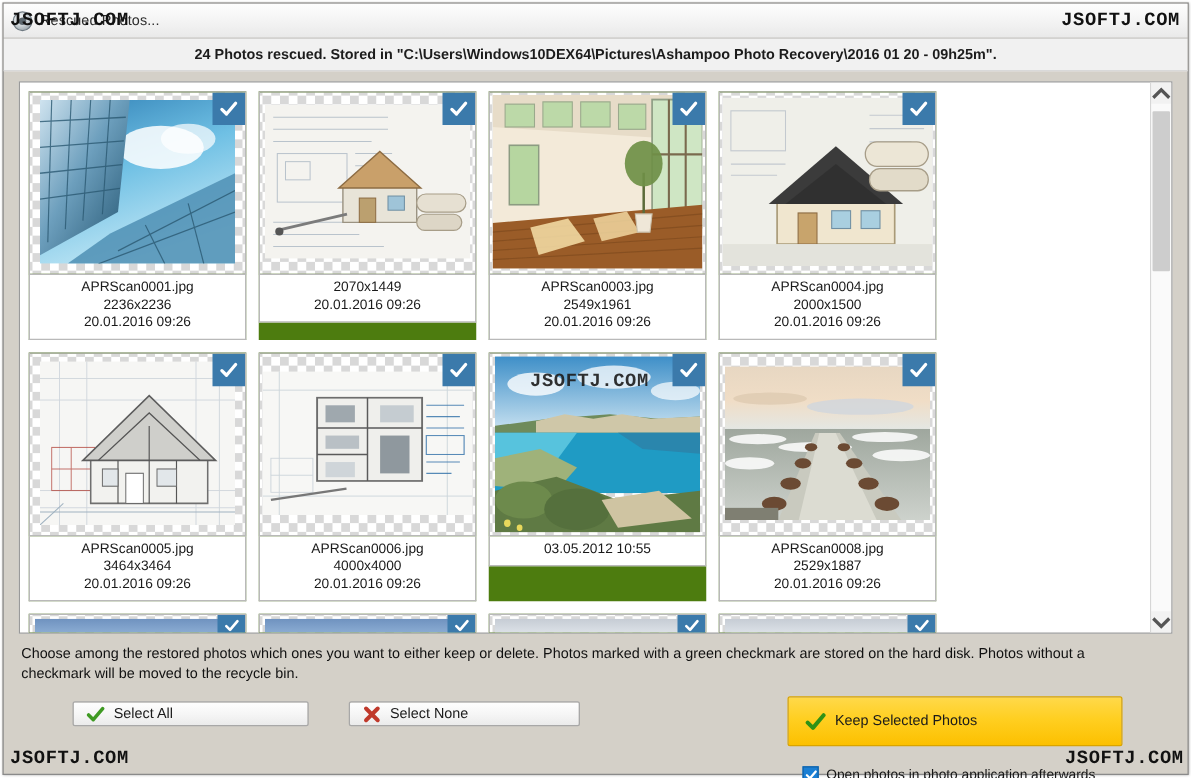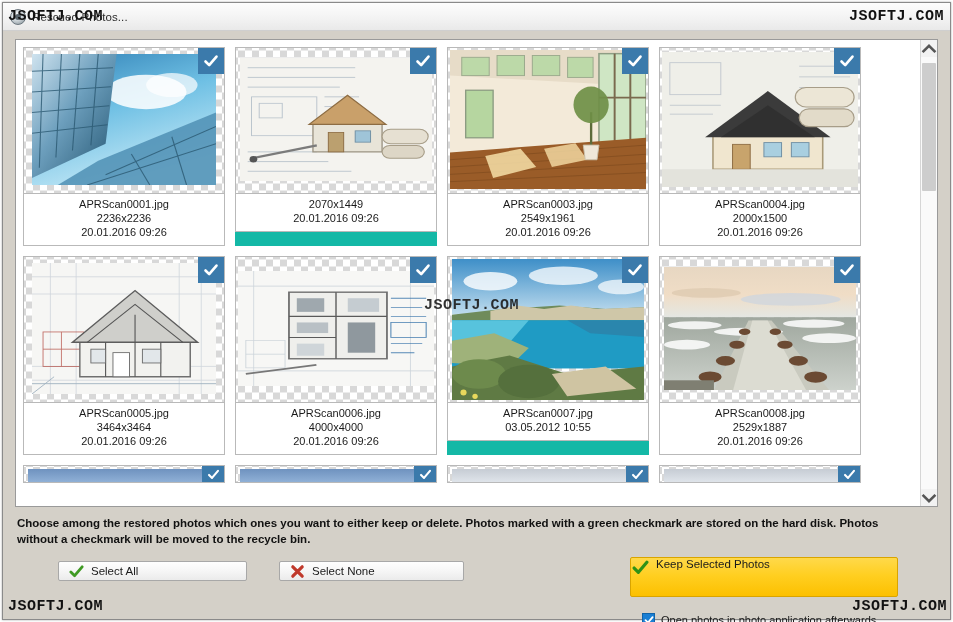--- a/index.html
+++ b/index.html
@@ -67,22 +67,22 @@
   #gallery {
     flex: 1 1 auto;
     padding: 7px 0 0 7px;
     display: flex; flex-wrap: wrap;
     align-content: flex-start;
     gap: 10px 10px;
     overflow: hidden;
   }
 
   .tile {
-    width: 202px;
-    background: #14b8a6;
+    width: 174px;
+    background: #4d7c0f;
     display: flex; flex-direction: column;
   }
   .thumb-box {
     height: 147px;
     border: 1px solid #b9b9b9;
     position: relative;
     overflow: hidden;
     background:
       repeating-conic-gradient(#ffffff 0% 25%, #d8d8d8 0% 50%) 50% / 14px 14px;
   }
@@ -133,21 +133,21 @@
     height: 128px; background: #cdcdcd; border-radius: 1px;
   }
 
   
   #bottom {
     flex: 0 0 112px;
     padding: 9px 14px 0 14px;
     position: relative;
   }
   #hint {
-    font-size: 11.5px; font-weight: bold; color: #111;
+    font-size: 11.5px; font-weight: normal; color: #111;
     line-height: 1.35; width: 905px;
   }
   #buttonrow {
     margin-top: 14px;
     display: flex; align-items: flex-start;
     position: relative;
   }
   .btn {
     height: 20px;
     background: linear-gradient(to bottom,#fefefe 0%,#f6f6f6 50%,#ebebeb 100%);
@@ -162,21 +162,21 @@
   #btn-select-none { width: 185px; margin-left: 32px; }
   .btn .ic { width: 17px; height: 17px; margin-right: 6px; display:flex;align-items:center;justify-content:center; }
   .btn .ic svg { width: 15px; height: 15px; display:block; }
 
   #btn-keep {
     position: absolute; left: 613px; top: -4px;
     width: 268px; height: 40px;
     background: linear-gradient(to bottom,#ffd94a 0%,#ffcf21 45%,#fcc000 100%);
     border: 1px solid #d9a400;
     border-radius: 2px;
-    display: flex; 
+    display: flex; align-items: center; padding-left: 12px;
     font-size: 11.5px; color: #1a1a1a;
     cursor: default;
   }
   #btn-keep .ic { width: 18px; height: 18px; margin-right: 7px; display:flex;align-items:center;justify-content:center;}
   #btn-keep .ic svg { width: 17px; height: 17px; display:block;}
 
   #openafter {
     position: absolute; left: 625px; top: 52px;
     display: flex; align-items: center;
     font-size: 11px; color: #161616;
@@ -210,20 +210,23 @@
 </head>
 <body>
 
 <div id="window">
 
   <div id="titlebar">
     <div id="app-icon"></div>
     <span id="title-text">Rescued Photos...</span>
   </div>
 
+  <div id="statusbar">
+    <span id="status-text">24 Photos rescued. Stored in "C:\Users\Windows10DEX64\Pictures\Ashampoo Photo Recovery\2016 01 20 - 09h25m".</span>
+  </div>
 
   <div id="gallery-outer">
     <div id="gallery">
         <div class="tile">
           <div class="thumb-box">
             <div class="photo" style="left:8px;top:6px;right:8px;bottom:8px;">
               <svg viewBox="0 0 100 76" preserveAspectRatio="none" style="width:100%;height:100%;display:block">
          <defs>
                   <linearGradient id="sky1" x1="0" y1="0" x2="0.4" y2="1">
            <stop offset="0" stop-color="#2f7fb5"></stop>
@@ -489,21 +492,20 @@
                 <circle cx="12" cy="74" r="1.4" fill="#e8d85c"></circle>
        </svg>
             </div>
             <div class="badge">
               <svg viewBox="0 0 16 16">
                 <path d="M2.5 8.5 L6.2 12.2 L13.5 3.6" stroke="#ffffff" stroke-width="2.6" fill="none" stroke-linecap="round" stroke-linejoin="round"></path>
               </svg>
             </div>
           </div>
           <div class="caption">
-            <div>APRScan0007.jpg</div>
             <div>03.05.2012 10:55</div>
           </div>
         </div>
         <div class="tile">
           <div class="thumb-box">
             <div class="photo" style="left:4px;top:10px;right:4px;bottom:12px;">
               <svg viewBox="0 0 100 76" preserveAspectRatio="none" style="width:100%;height:100%;display:block">
          <defs>
                   <linearGradient id="sk3" x1="0" y1="0" x2="0" y2="1">
            <stop offset="0" stop-color="#e7d7c2"></stop>

